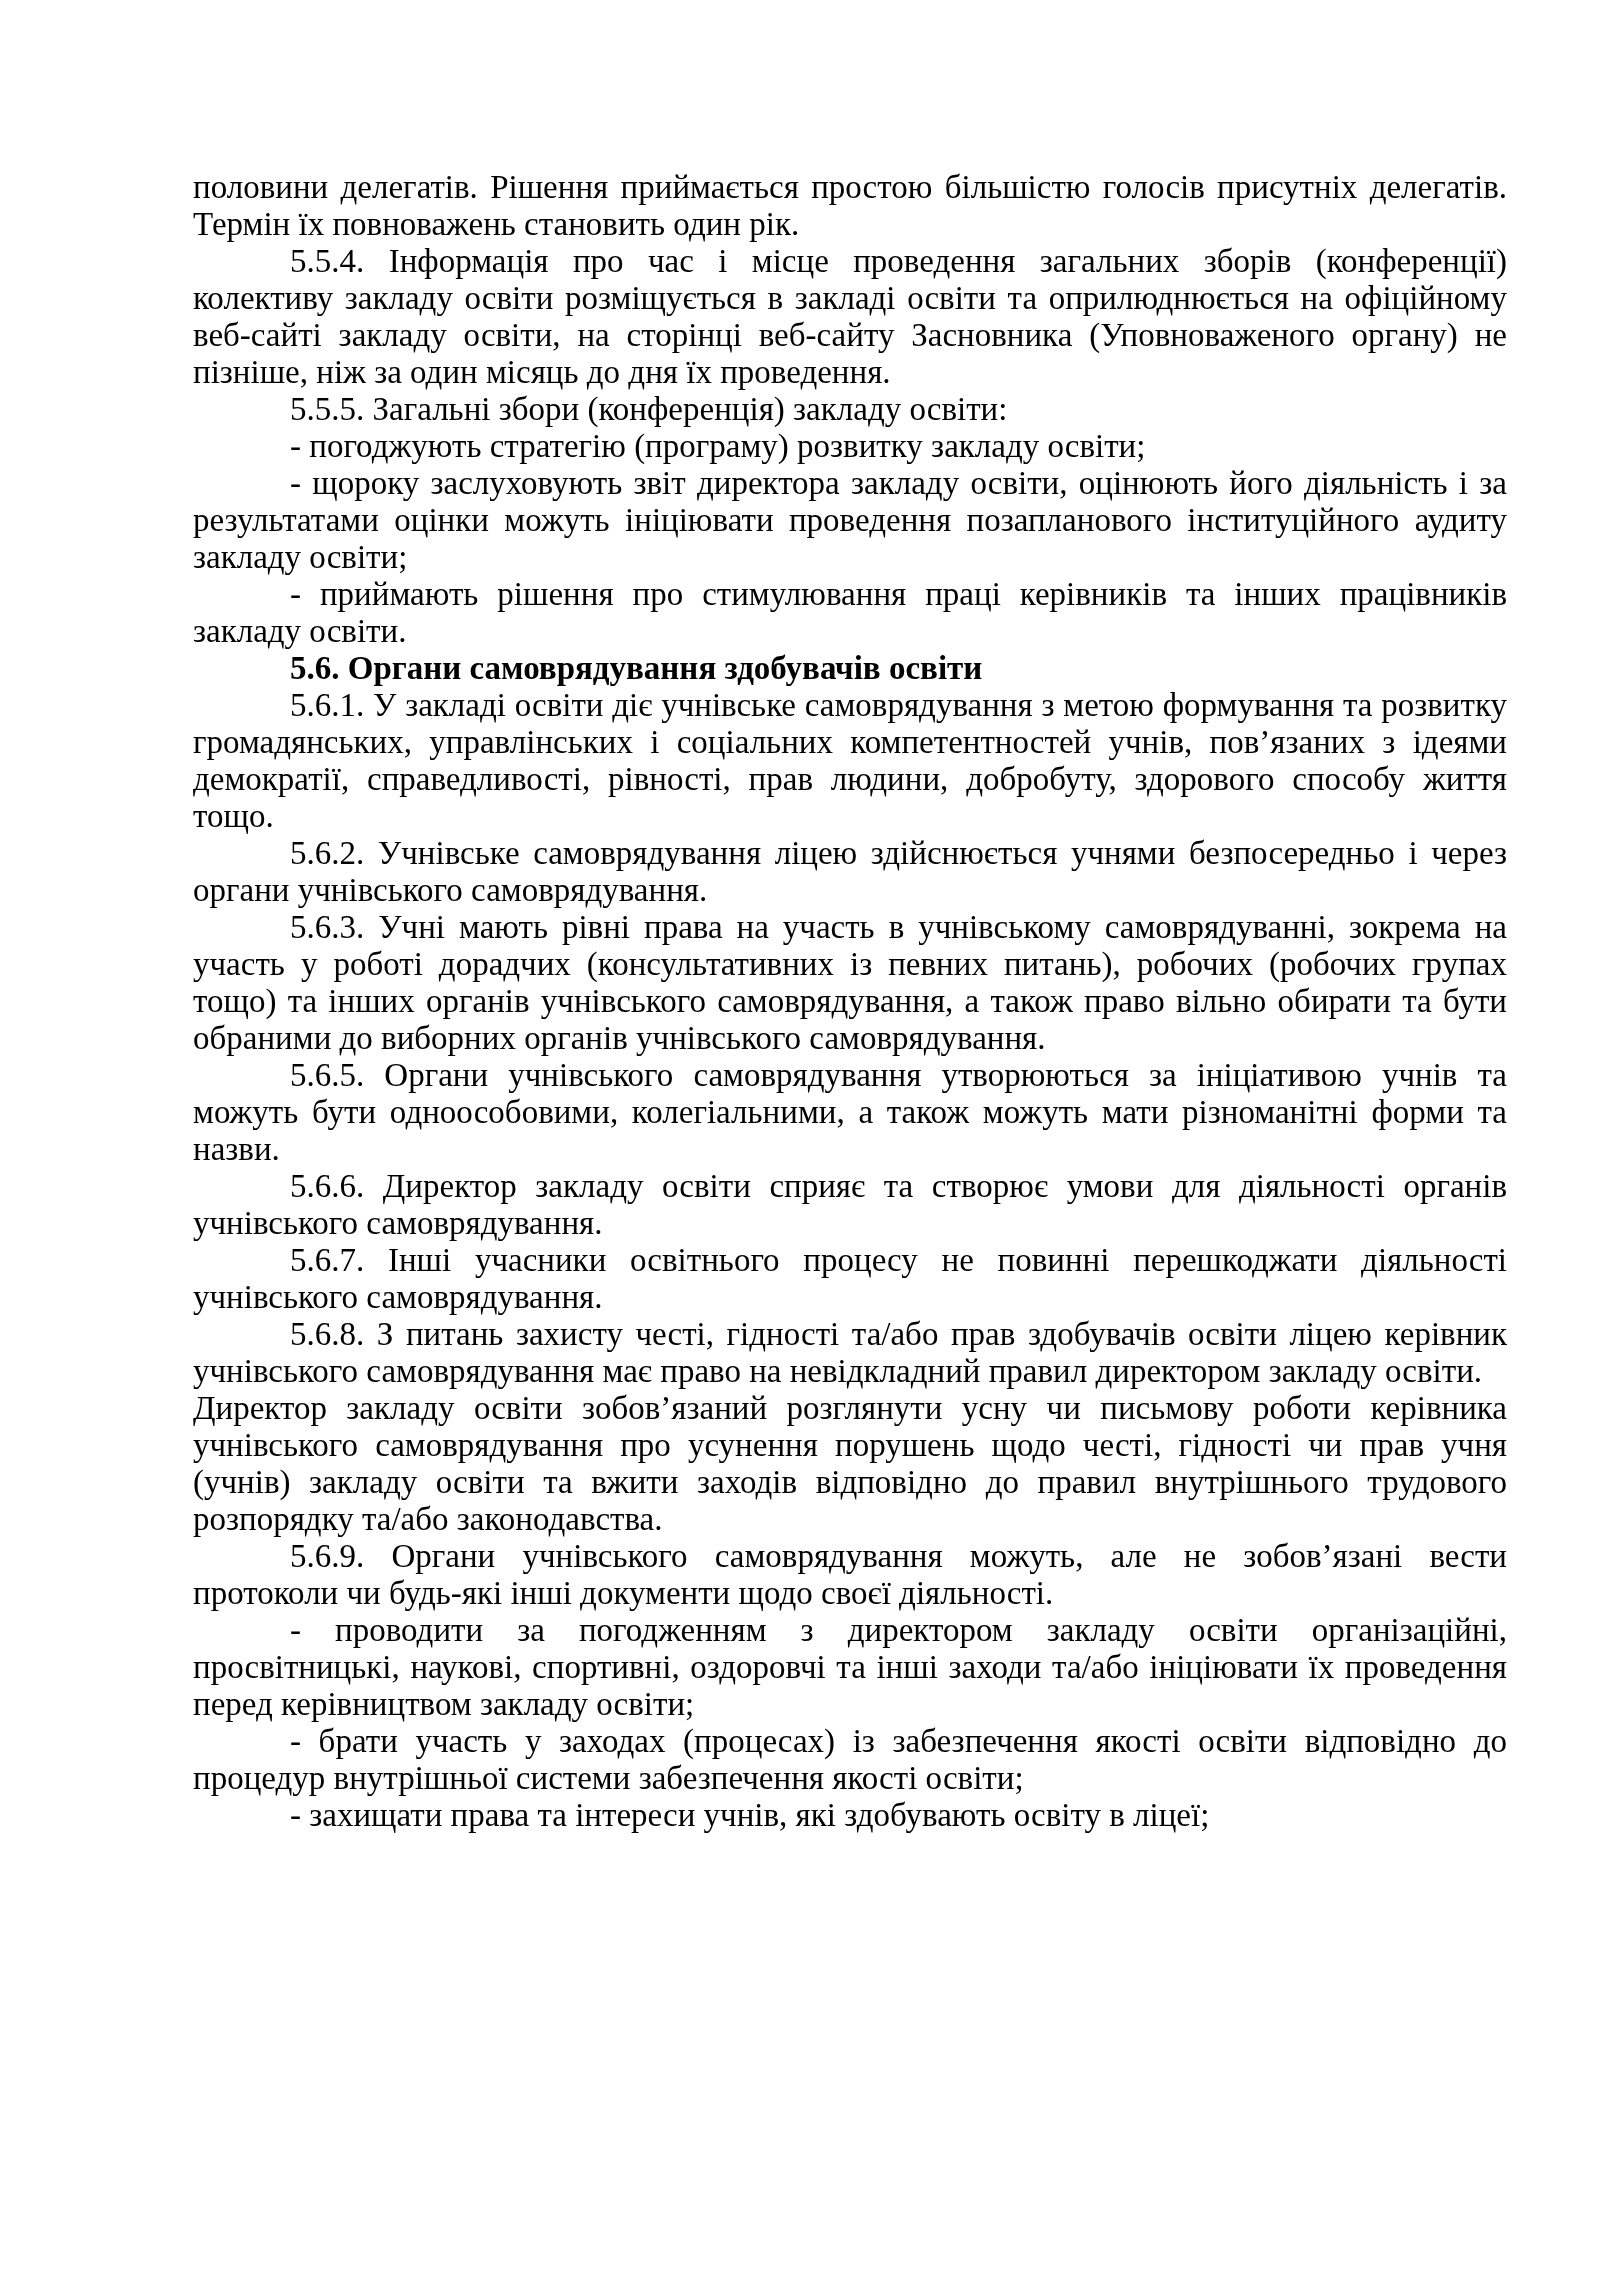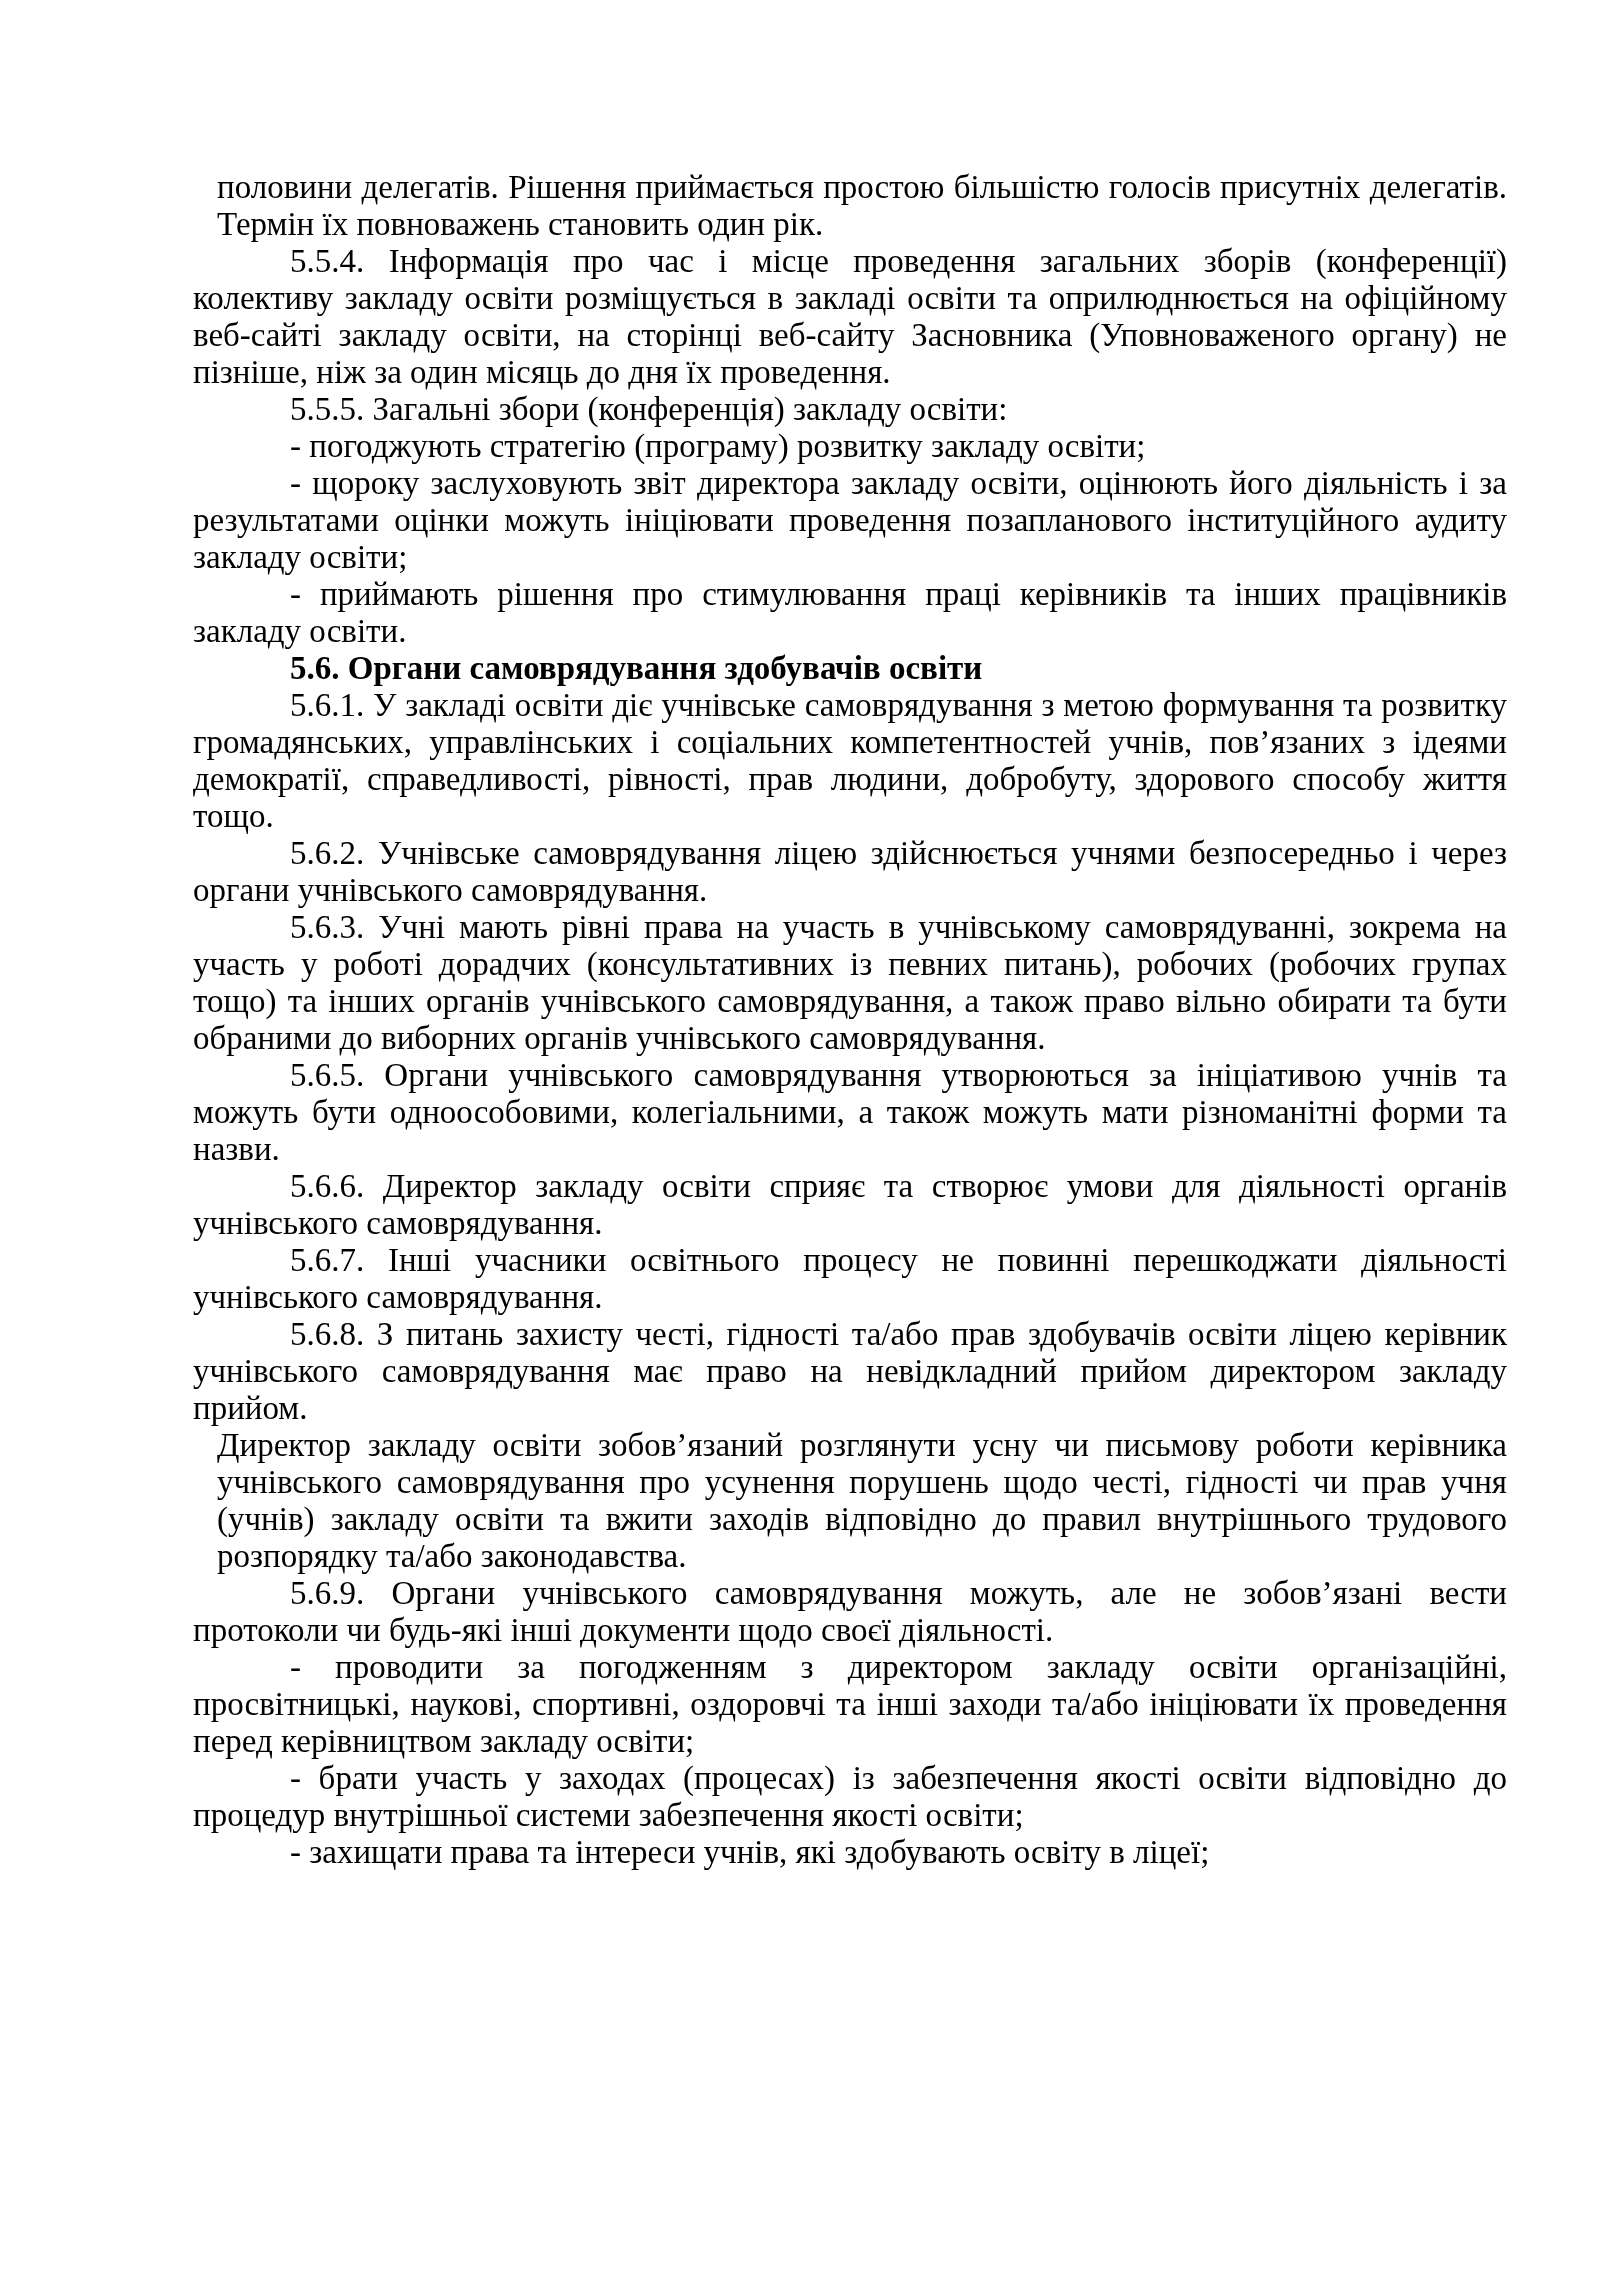--- a/index.html
+++ b/index.html
@@ -27,21 +27,20 @@
     text-align: justify;
     text-justify: inter-word;
   }
   .content p {
     margin: 0;
     padding: 0;
     text-indent: 97px;
   }
   .content p.no-indent {
     text-indent: 0;
-    margin-left: 24px;
   }
   .content p.bold {
     font-weight: bold;
   }
 </style>
 </head>
 <body>
 
 <div class="page">
   <div class="content">
@@ -51,21 +50,21 @@
     <p>- погоджують стратегію (програму) розвитку закладу освіти;</p>
     <p>- щороку заслуховують звіт директора закладу освіти, оцінюють його діяльність і за результатами оцінки можуть ініціювати проведення позапланового інституційного аудиту закладу освіти;</p>
     <p>- приймають рішення про стимулювання праці керівників та інших працівників закладу освіти.</p>
     <p class="bold">5.6. Органи самоврядування здобувачів освіти</p>
     <p>5.6.1. У закладі освіти діє учнівське самоврядування з метою формування та розвитку громадянських, управлінських і соціальних компетентностей учнів, пов’язаних з ідеями демократії, справедливості, рівності, прав людини, добробуту, здорового способу життя тощо.</p>
     <p>5.6.2. Учнівське самоврядування ліцею здійснюється учнями безпосередньо і через органи учнівського самоврядування.</p>
     <p>5.6.3. Учні мають рівні права на участь в учнівському самоврядуванні, зокрема на участь у роботі дорадчих (консультативних із певних питань), робочих (робочих групах тощо) та інших органів учнівського самоврядування, а також право вільно обирати та бути обраними до виборних органів учнівського самоврядування.</p>
     <p>5.6.5. Органи учнівського самоврядування утворюються за ініціативою учнів та можуть бути одноособовими, колегіальними, а також можуть мати різноманітні форми та назви.</p>
     <p>5.6.6. Директор закладу освіти сприяє та створює умови для діяльності органів учнівського самоврядування.</p>
     <p>5.6.7. Інші учасники освітнього процесу не повинні перешкоджати діяльності учнівського самоврядування.</p>
-    <p>5.6.8. З питань захисту честі, гідності та/або прав здобувачів освіти ліцею керівник учнівського самоврядування має право на невідкладний прийом директором закладу прийом.</p>
+    <p>5.6.8. З питань захисту честі, гідності та/або прав здобувачів освіти ліцею керівник учнівського самоврядування має право на невідкладний правил директором закладу освіти.</p>
     <p class="no-indent">Директор закладу освіти зобов’язаний розглянути усну чи письмову роботи керівника учнівського самоврядування про усунення порушень щодо честі, гідності чи прав учня (учнів) закладу освіти та вжити заходів відповідно до правил внутрішнього трудового розпорядку та/або законодавства.</p>
     <p>5.6.9. Органи учнівського самоврядування можуть, але не зобов’язані вести протоколи чи будь-які інші документи щодо своєї діяльності.</p>
     <p>- проводити за погодженням з директором закладу освіти організаційні, просвітницькі, наукові, спортивні, оздоровчі та інші заходи та/або ініціювати їх проведення перед керівництвом закладу освіти;</p>
     <p>- брати участь у заходах (процесах) із забезпечення якості освіти відповідно до процедур внутрішньої системи забезпечення якості освіти;</p>
     <p>- захищати права та інтереси учнів, які здобувають освіту в ліцеї;</p>
   </div>
 </div>
 
 
 </body></html>

